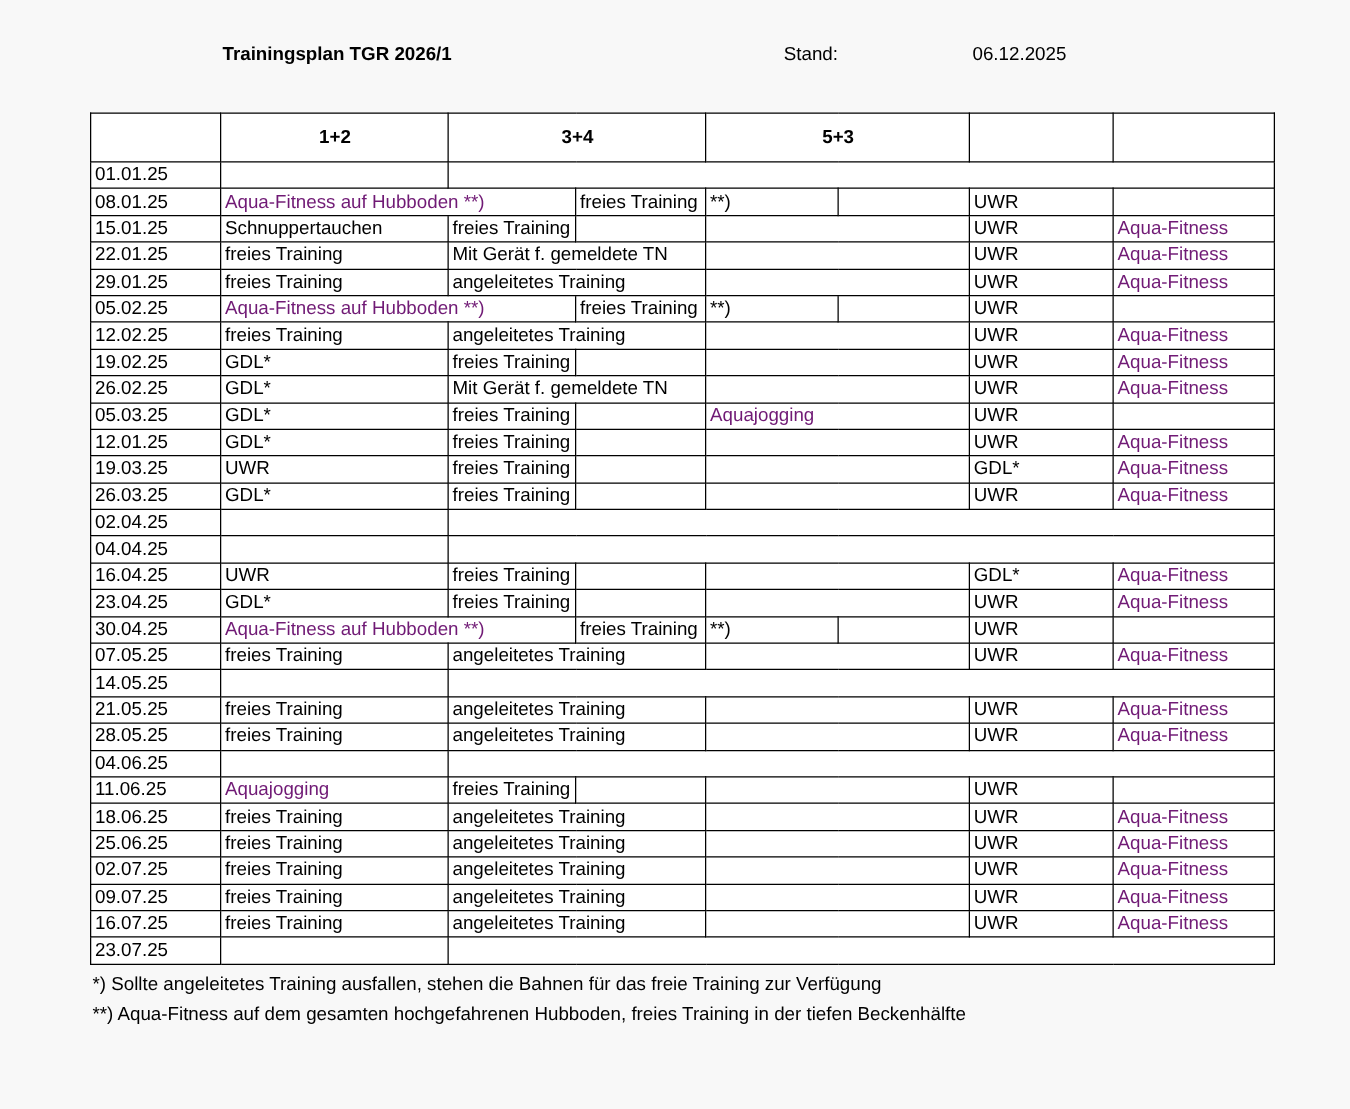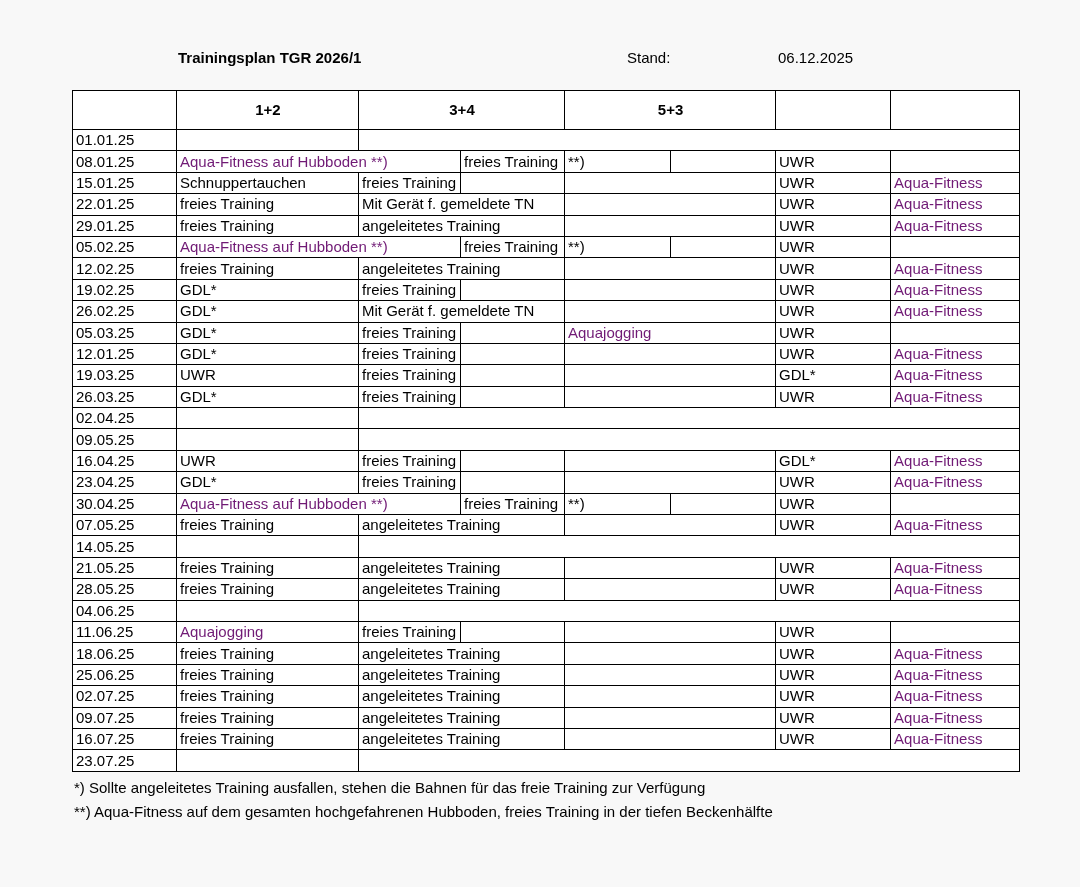--- a/index.html
+++ b/index.html
@@ -4,21 +4,21 @@
 <style>
   * { margin:0; padding:0; box-sizing:border-box; }
   html,body { width:1080px; height:887px; }
   body {
     position:relative;
     font-family:"Liberation Sans","DejaVu Sans",sans-serif;
     background:var(--page_bg,#f8f8f8);
     color:#000;
     overflow:hidden;
   }
-  .titlebar { position:absolute; top:49px; left:0; width:1080px; height:20px; }
+  .titlebar { position:absolute; top:35px; left:0; width:1080px; height:20px; }
   .titlebar .title { position:absolute; left:178px; font-size:15px; font-weight:bold; white-space:nowrap; }
   .titlebar .stand-label { position:absolute; left:627px; font-size:15px; white-space:nowrap; }
   .titlebar .stand-date { position:absolute; left:778px; font-size:15px; white-space:nowrap; }
 
   table.schedule {
     position:absolute; left:72px; top:90px;
     width:947px; table-layout:fixed; border-collapse:collapse;
     background:transparent;
   }
   table.schedule th, table.schedule td {
@@ -191,21 +191,21 @@
         <td class="green" colspan="2">Apnoe</td>
         <td class="blue">UWR</td>
         <td class="pink">Aqua-Fitness</td>
       </tr>
       <tr>
         <td class="date">02.04.25</td>
         <td class="red">Schulferien</td>
         <td class="gap" colspan="6"></td>
       </tr>
       <tr>
-        <td class="date">09.05.25</td>
+        <td class="date">04.04.25</td>
         <td class="red">Schulferien</td>
         <td class="gap" colspan="6"></td>
       </tr>
       <tr>
         <td class="date">16.04.25</td>
         <td class="blue">UWR</td>
         <td class="yellow">freies Training</td>
         <td class="yellow"></td>
         <td class="green" colspan="2">Apnoe</td>
         <td class="olive">GDL*</td>

